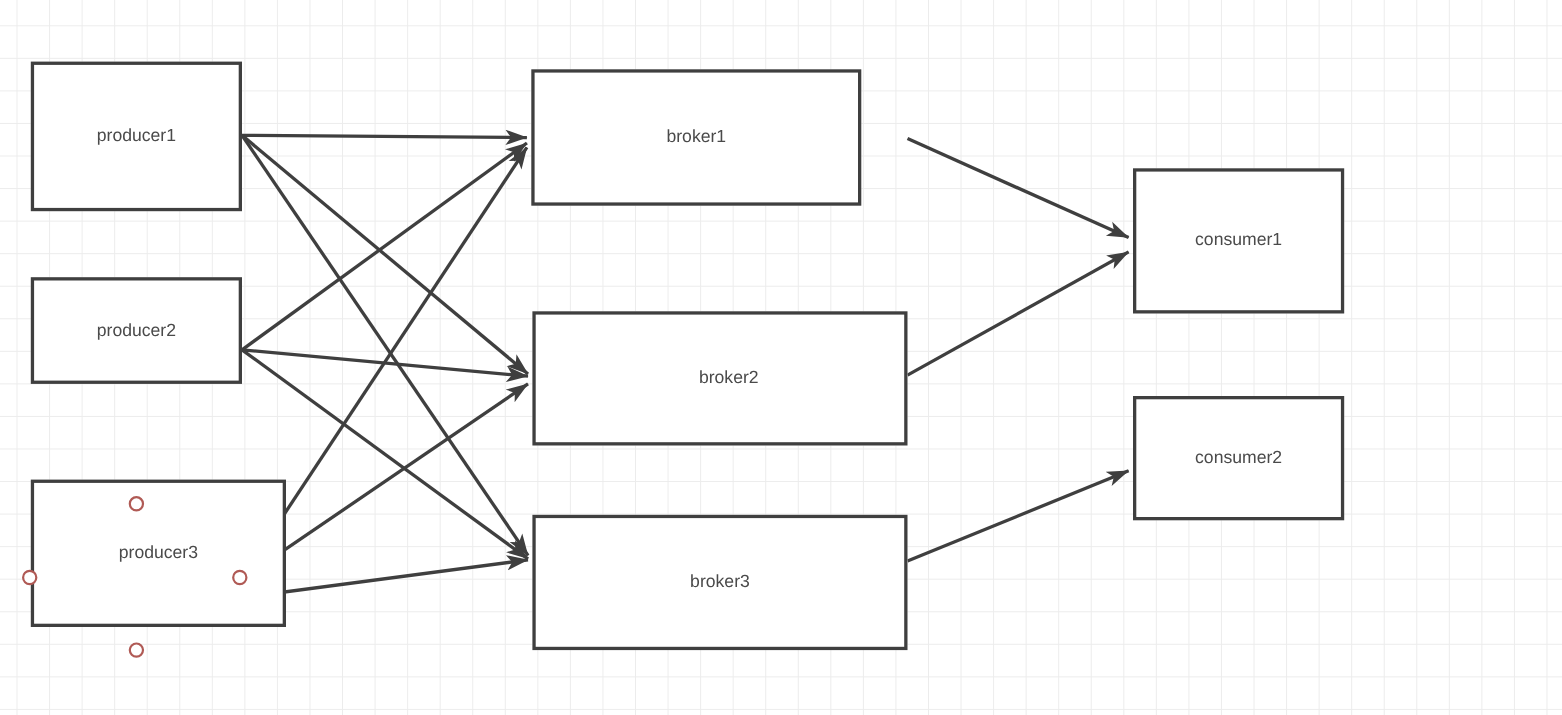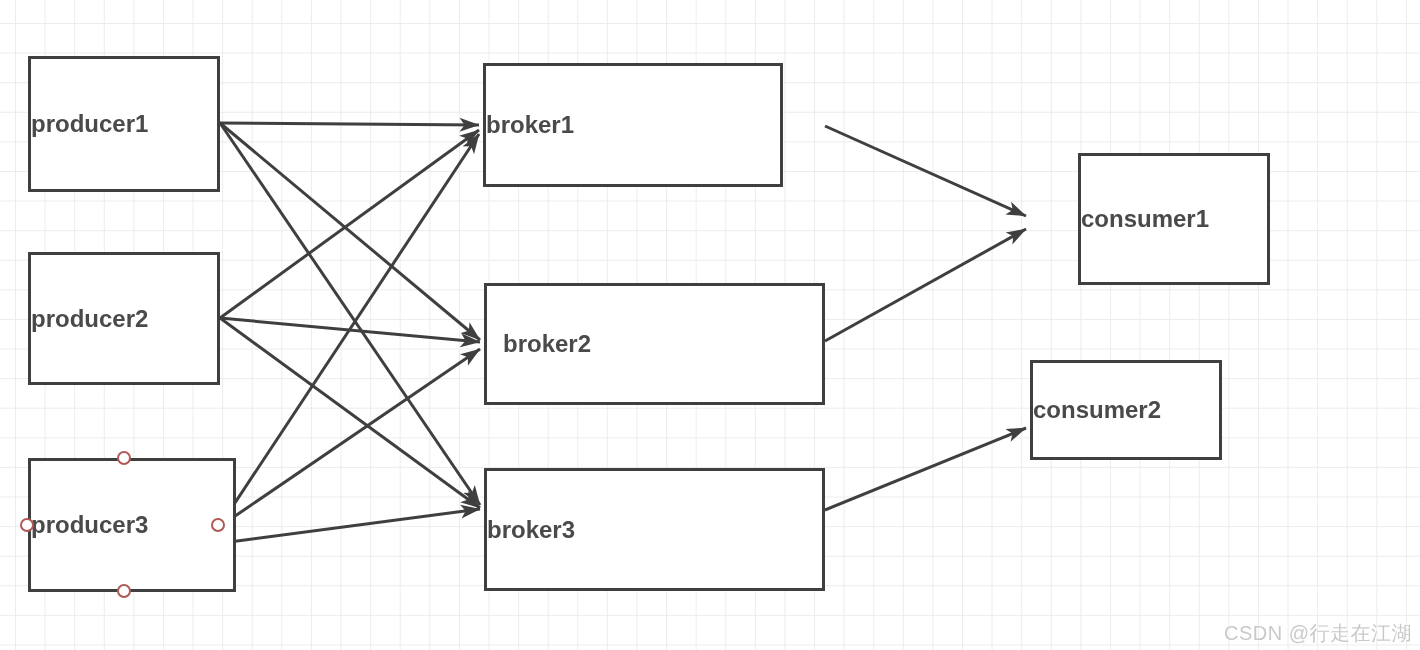--- a/index.html
+++ b/index.html
@@ -29,26 +29,25 @@
     stroke-width: 3;
   }
 
   .node {
     position: absolute;
     box-sizing: border-box;
     border: 3px solid var(--stroke, #3f3f3f);
     background: #ffffff;
     display: flex;
     align-items: center;
-    justify-content: flex-start;
+    justify-content: center;
     color: var(--text, #4a4a4a);
-    font-size: 24px;
+    font-size: 16px;
     line-height: 1;
     user-select: none;
-    font-weight: bold;
   }
 
   .handle {
     position: absolute;
     box-sizing: border-box;
     width: 14px;
     height: 14px;
     border: 2px solid #b05a55;
     border-radius: 50%;
     background: #ffffff;
@@ -87,41 +86,40 @@
       <line x1="222" y1="543" x2="480" y2="509" marker-end="url(#arrowhead)"></line>
       <line x1="825" y1="126" x2="1026" y2="216" marker-end="url(#arrowhead)"></line>
       <line x1="825" y1="341" x2="1026" y2="229" marker-end="url(#arrowhead)"></line>
       <line x1="825" y1="510" x2="1026" y2="428" marker-end="url(#arrowhead)"></line>
     </svg>
 
   <div id="nodes">
       <div class="node" style="left: 28px; top: 56px; width: 192px; height: 136px;">
         <span>producer1</span>
       </div>
-      <div class="node" style="left: 28px; top: 252px; width: 192px; height: 133px;">
+      <div class="node" style="left: 28px; top: 252px; width: 192px; height: 97px;">
         <span>producer2</span>
       </div>
-      <div class="node" style="left: 28px; top: 458px; width: 208px; height: 134px;">
+      <div class="node" style="left: 28px; top: 436px; width: 232px; height: 134px;">
         <span>producer3</span>
       </div>
       <div class="node" style="left: 483px; top: 63px; width: 300px; height: 124px;">
         <span>broker1</span>
       </div>
       <div class="node" style="left: 484px; top: 283px; width: 341px; height: 122px; padding-left: 16px;">
         <span>broker2</span>
       </div>
       <div class="node" style="left: 484px; top: 468px; width: 341px; height: 123px;">
         <span>broker3</span>
       </div>
-      <div class="node" style="left: 1030px; top: 153px; width: 192px; height: 132px; margin-left: 48px;">
+      <div class="node" style="left: 1030px; top: 153px; width: 192px; height: 132px;">
         <span>consumer1</span>
       </div>
-      <div class="node" style="left: 1030px; top: 360px; width: 192px; height: 100px;">
+      <div class="node" style="left: 1030px; top: 360px; width: 192px; height: 113px;">
         <span>consumer2</span>
       </div>
       <div class="handle" style="left: 124px; top: 458px; border-color: rgb(176, 90, 85);"></div>
       <div class="handle" style="left: 27px; top: 525px; border-color: rgb(176, 90, 85);"></div>
       <div class="handle" style="left: 218px; top: 525px; border-color: rgb(176, 90, 85);"></div>
       <div class="handle" style="left: 124px; top: 591px; border-color: rgb(176, 90, 85);"></div>
     </div>
 
-  <div class="watermark">CSDN @行走在江湖</div>
 </div>
 
 </body></html>

